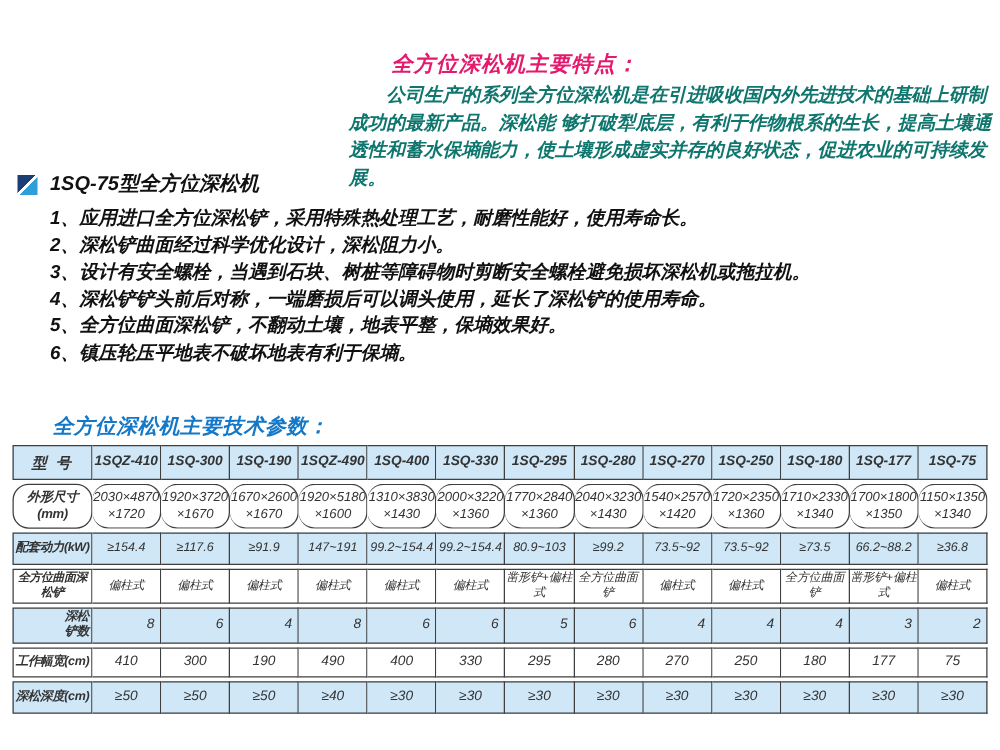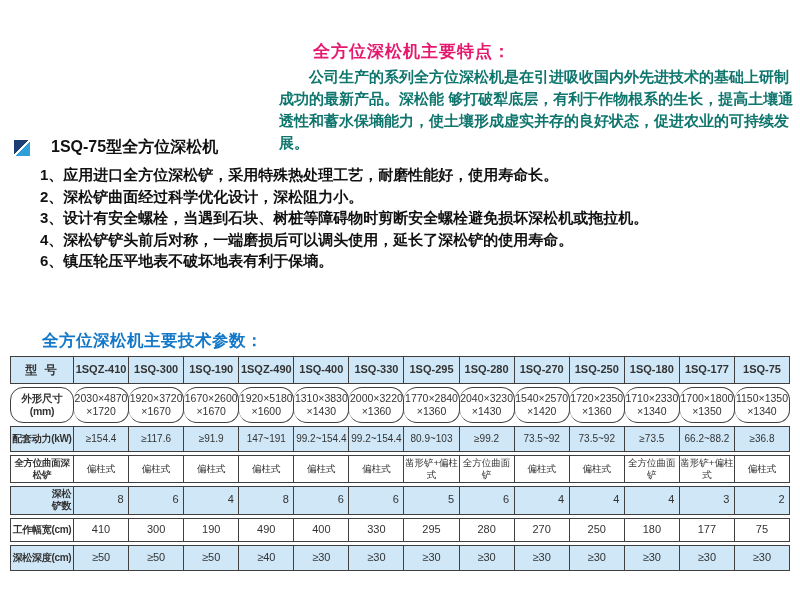--- a/index.html
+++ b/index.html
@@ -12,35 +12,36 @@
   }
   *{margin:0;padding:0;box-sizing:border-box;}
   html,body{background:#ffffff;}
   .page{
     position:relative;
     width:800px;height:600px;
     background:#ffffff;
     font-family:"Liberation Sans", sans-serif;
     color:#1a1a1a;
     overflow:hidden;
+    font-style:italic;
   }
   .features-title{
     position:absolute;left:313px;top:40px;
     font-size:17px;font-weight:bold;
     color:var(--accent-red,#e5196e);
     letter-spacing:1px;
   }
   .features-intro{
     position:absolute;left:279px;top:66px;width:518px;
     font-size:15px;line-height:22px;font-weight:600;
     text-indent:2em;color:#0f766e;
   }
   .product-title{
     position:absolute;left:14px;top:137px;
-    display:flex;align-items:center;gap:21px;
+    display:flex;align-items:center;gap:10px;
     font-size:16px;font-weight:bold;color:#111;
   }
   .logo-icon{
     width:16px;height:16px;display:inline-block;
     background:linear-gradient(to bottom right,
       var(--logo-dark,#1c3e73) 46%, #ffffff 46% 54%,
       var(--logo-light,#2e9fd9) 54%);
   }
   .feature-list{
     position:absolute;left:40px;top:164px;width:752px;
@@ -99,20 +100,21 @@
   <div class="product-title">
     <span class="logo-icon"></span>
     <span>1SQ-75型全方位深松机</span>
   </div>
 
   <div class="feature-list">
     <div class="feature-item">1、应用进口全方位深松铲，采用特殊热处理工艺，耐磨性能好，使用寿命长。</div>
     <div class="feature-item">2、深松铲曲面经过科学优化设计，深松阻力小。</div>
     <div class="feature-item">3、设计有安全螺栓，当遇到石块、树桩等障碍物时剪断安全螺栓避免损坏深松机或拖拉机。</div>
     <div class="feature-item">4、深松铲铲头前后对称，一端磨损后可以调头使用，延长了深松铲的使用寿命。</div>
+    <div class="feature-item">5、全方位曲面深松铲，不翻动土壤，地表平整，保墒效果好。</div>
     <div class="feature-item">6、镇压轮压平地表不破坏地表有利于保墒。</div>
   </div>
 
   <div class="specs-title">全方位深松机主要技术参数：</div>
 
   <table class="specs">
     <colgroup>
         <col style="width: 64px;">
         <col style="width: 55.08px;">
         <col style="width: 55.08px;">

